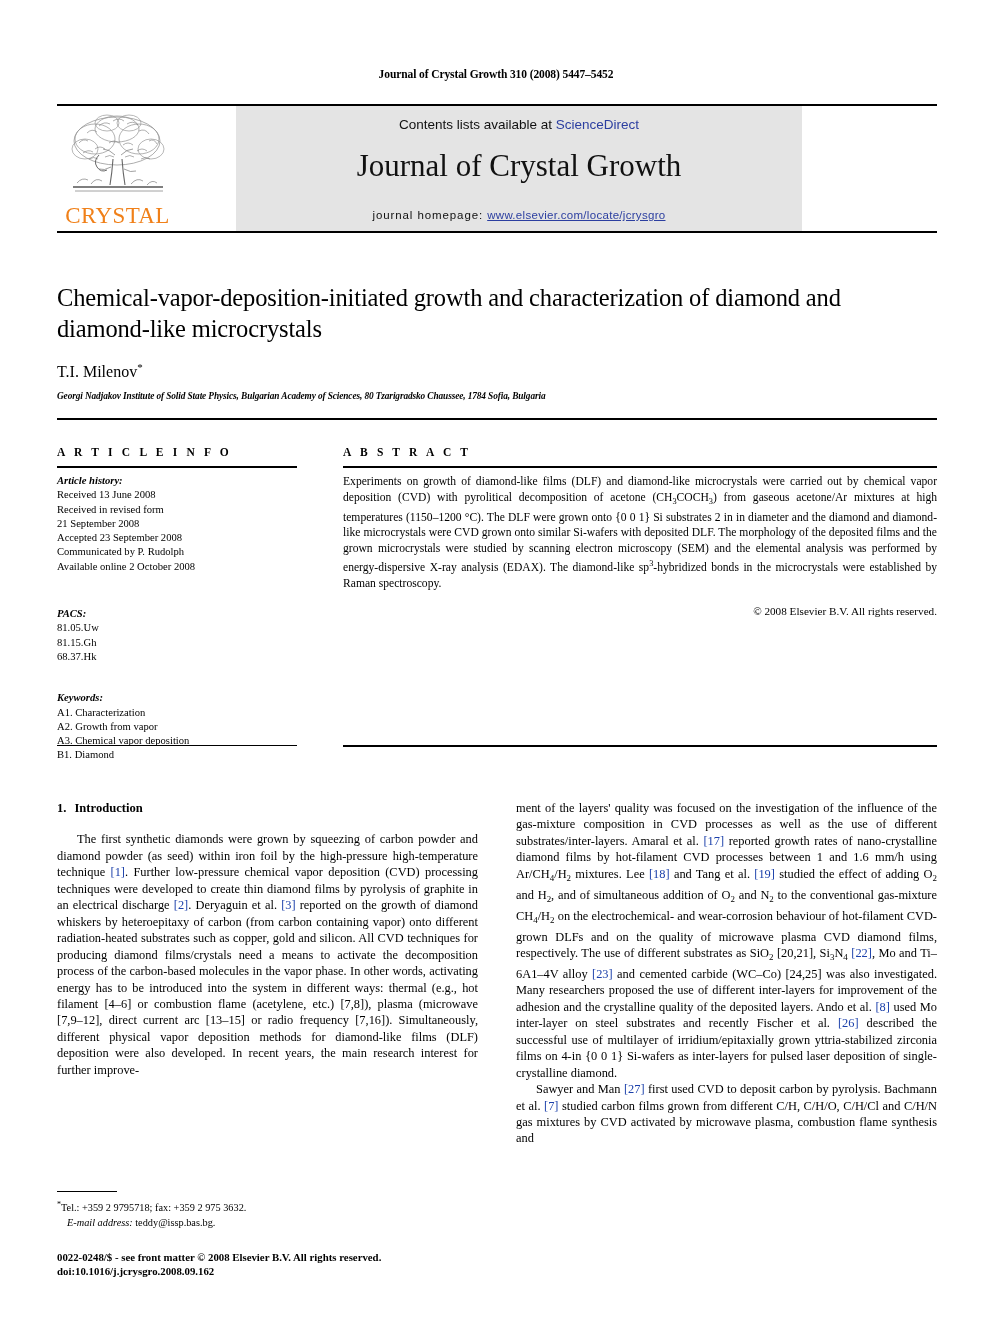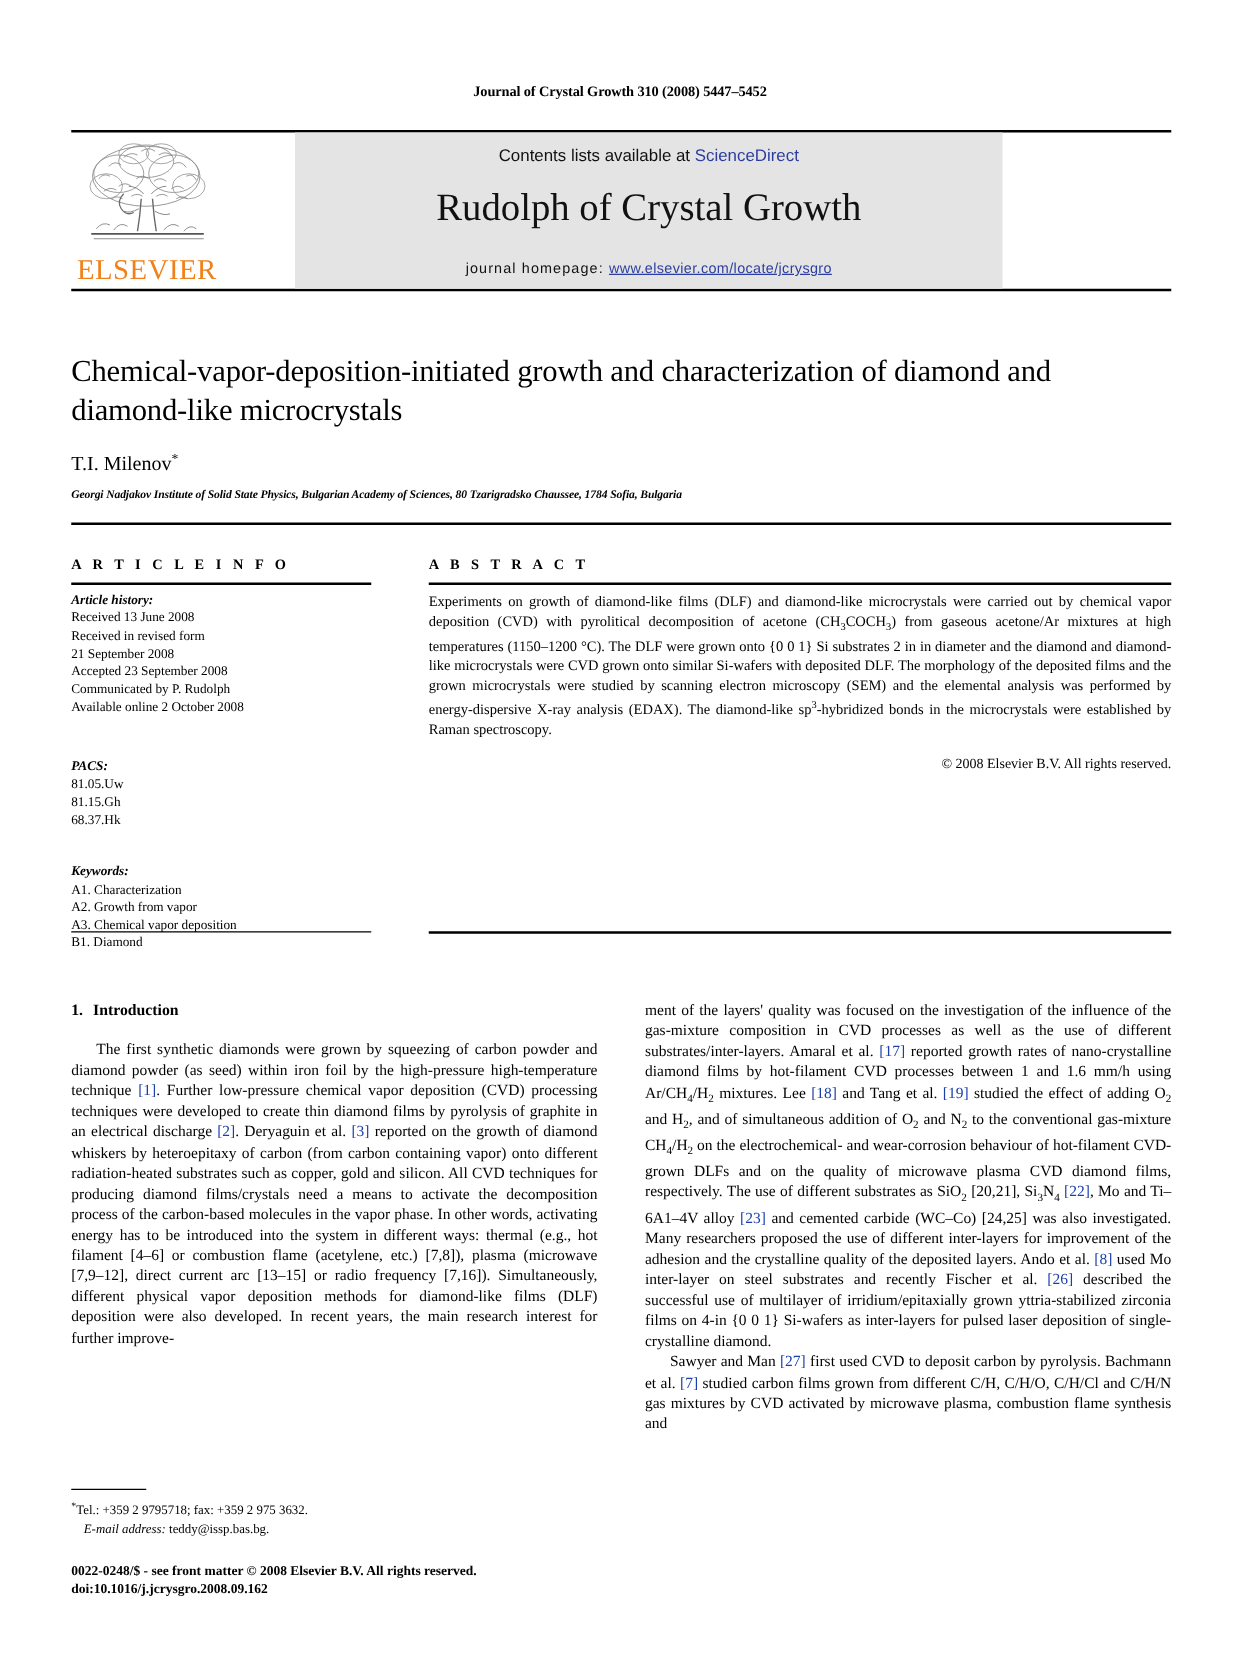--- a/index.html
+++ b/index.html
@@ -407,28 +407,28 @@
               <path d="M50 46 q-6 -6 -12 -6 M56 46 q6 -6 12 -6" stroke="#777"></path>
 
               <path d="M34 46 q-6 6 -2 12 q4 6 10 3" stroke="#6b6b6b" stroke-width="1"></path>
 
               <path d="M8 78 h90" stroke="#555" stroke-width="1.4"></path>
               <path d="M12 74 q5 -6 11 -3 M26 75 q5 -7 11 -3 M66 75 q6 -7 12 -3 M82 76 q5 -6 10 -2" stroke="#808080"></path>
               <path d="M10 82 h88" stroke="#8c8c8c" stroke-width="0.8"></path>
             </g>
           </svg>
         </div>
-        <div class="elsevier-word" style="color: rgb(240, 128, 25);">ELSEVIER</div>
+        <div class="elsevier-word" style="color: rgb(240, 128, 25);">CRYSTAL</div>
       </div>
 
       <div class="contents-band" style="background: rgb(228, 228, 228);">
         <div class="contents-line">
           <span>Contents lists available at </span><span class="sd-link" style="color: rgb(43, 62, 160);">ScienceDirect</span>
         </div>
-        <div class="journal-title">Rudolph of Crystal Growth</div>
+        <div class="journal-title">Journal of Crystal Growth</div>
         <div class="homepage-line">
           <span>journal homepage: </span><span class="url-link" style="color: rgb(43, 62, 160); text-decoration: underline;">www.elsevier.com/locate/jcrysgro</span>
         </div>
       </div>
 
 
     </div>
   </div>
 
   <div class="title-block">

